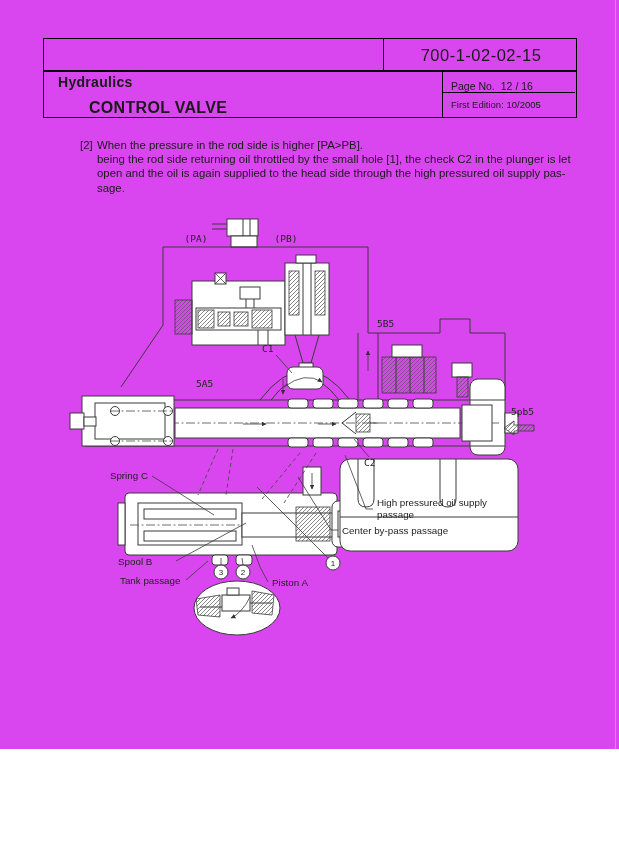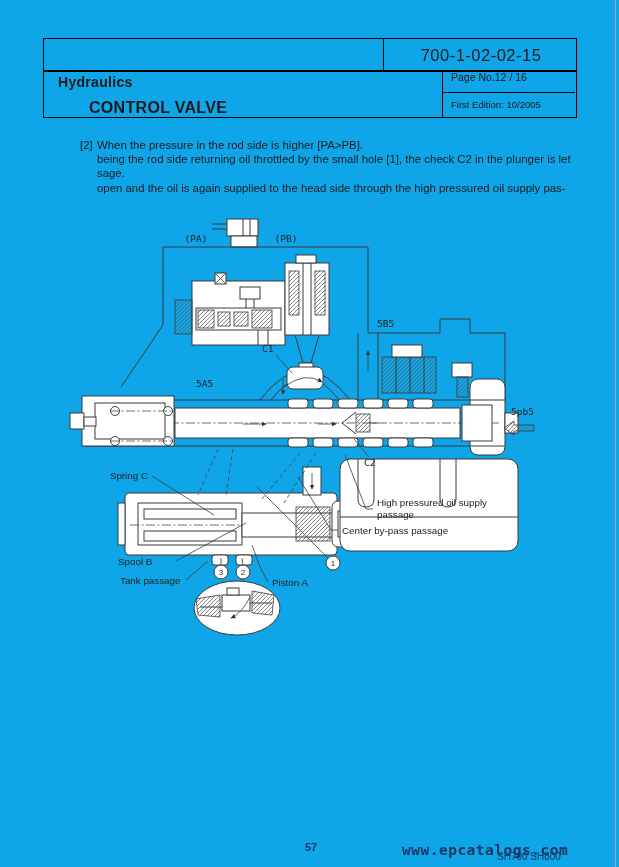--- a/index.html
+++ b/index.html
@@ -1,31 +1,31 @@
 <!DOCTYPE html>
 <html><head>
 <meta charset="utf-8">
 <style>
   html,body{margin:0;padding:0;background:#fff;}
-  .page{position:relative;width:619px;height:867px;background:#0ea5e9;overflow:hidden;
+  .page{position:relative;width:619px;height:749px;background:#d946ef;overflow:hidden;
         font-family:"Liberation Sans",sans-serif;color:#1a1a1a;}
   .page-edge{position:absolute;top:0;left:615px;width:1px;height:867px;background:#a8a8a8;}
 
   
   .hdr{position:absolute;left:43px;top:38px;width:534px;height:81px;}
   .hdr .row1{position:absolute;left:0;top:0;width:534px;height:34px;border:1.6px solid #000;box-sizing:border-box;}
   .hdr .row1 .cell-doc{position:absolute;left:339px;top:0;width:195px;height:100%;
         border-left:1.6px solid #000;box-sizing:border-box;display:flex;align-items:center;justify-content:center;
         font-size:16.5px;letter-spacing:0.5px;}
   .hdr .row2{position:absolute;left:0;top:32.4px;width:534px;height:48px;border:1.6px solid #000;box-sizing:border-box;}
   .hdr .title{position:absolute;left:14px;top:3px;font-size:14px;font-weight:bold;letter-spacing:0.3px;}
   .hdr .subtitle{position:absolute;left:45px;top:28px;font-size:16px;font-weight:bold;letter-spacing:0.3px;}
   .hdr .rcol{position:absolute;left:398px;top:0;width:133px;height:100%;border-left:1.6px solid #000;box-sizing:border-box;}
   .hdr .rcol .r1{position:absolute;left:0;top:0;width:100%;height:22px;border-bottom:1.4px solid #000;box-sizing:border-box;
-        display:flex;align-items:flex-start;padding-left:8px;font-size:10.5px;gap:0;}
+        display:flex;align-items:flex-end;padding-left:8px;font-size:10.5px;gap:6px;}
   .hdr .rcol .r2{position:absolute;left:0;top:22px;width:100%;height:23px;display:flex;align-items:center;
         padding-left:8px;font-size:9.5px;}
 
   
   .bodytext{position:absolute;left:80px;top:138px;width:500px;font-size:11.4px;line-height:14.2px;}
   .bodytext .head{display:flex;}
   .bodytext .marker{width:17px;flex:none;}
   .para{margin-left:17px;}
 
   
@@ -72,22 +72,22 @@
     </div>
   </div>
 
   <div class="bodytext">
     <div class="head">
       <span class="marker">[2]</span>
       <span>When the pressure in the rod side is higher [PA&gt;PB].</span>
     </div>
     <div class="para">
       <div>being the rod side returning oil throttled by the small hole [1], the check C2 in the plunger is let</div>
+      <div>open and the oil is again supplied to the head side through the high pressured oil supply pas-</div>
       <div>sage.</div>
-      <div>open and the oil is again supplied to the head side through the high pressured oil supply pas-</div>
     </div>
   </div>
 
   <svg class="diagram" viewBox="0 0 619 445">
     <defs>
       <pattern id="h4" patternUnits="userSpaceOnUse" width="4" height="4">
         <path d="M0,4 L4,0" stroke="#555" stroke-width="0.7"></path>
       </pattern>
       <marker id="arw" markerWidth="8" markerHeight="8" refX="5.5" refY="3" orient="auto">
         <path d="M0,0 L6,3 L0,6 Z" fill="#333"></path>

